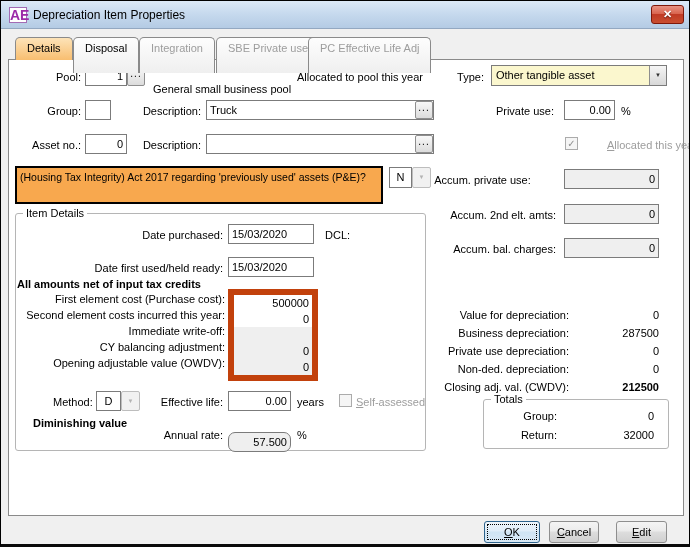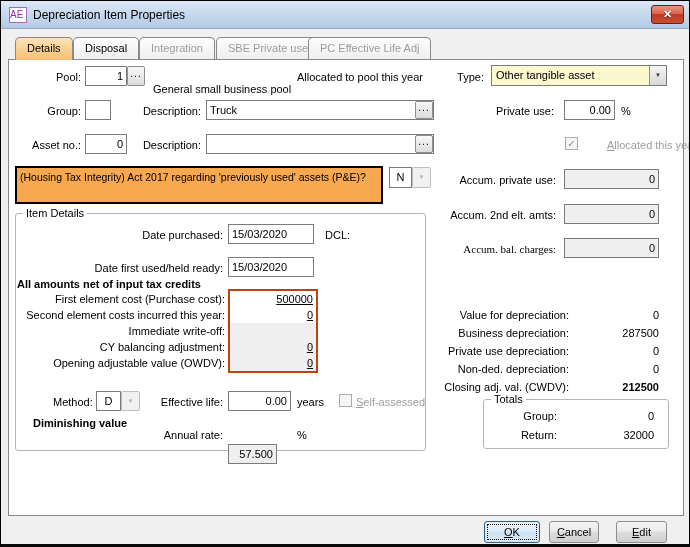--- a/index.html
+++ b/index.html
@@ -10,31 +10,31 @@
     font-size:11px; color:#000;
   }
   .titlebar {
     position:absolute; left:0; top:0; right:0; height:28px;
     background:linear-gradient(180deg,#DCE9F7 0%,#C7DAEE 45%,#B4CBE4 100%);
     border-bottom:1px solid #93A8C1;
   }
   .app-badge {
     position:absolute; left:8px; top:6px; width:18px; height:16px;
     background:#fff; border:1px solid #A36BB4; color:#9C2BA8;
-    font-weight:normal; font-size:10px; line-height:14px;
+    font-weight:bold; font-size:14px; text-align:center; line-height:14px;
   }
   .title-text { position:absolute; left:32px; top:0; height:28px; line-height:28px; font-size:12px; }
   .close-btn {
     position:absolute; right:5px; top:4px; width:33px; height:19px;
     background:linear-gradient(180deg,#E89384 0%,#D9654F 45%,#C03A24 50%,#C94E30 100%);
     border:1px solid #7E180A; border-radius:3px; color:#fff; font-weight:bold;
     font-size:11px; text-align:center; line-height:17px; text-shadow:0 1px 1px #5d1005;
   }
   .tab {
-    position:absolute; top:36px; height:22px; line-height:21px; padding:0 11px;
+    position:absolute; top:36px; height:36px; line-height:21px; padding:0 11px;
     border:1px solid #8A8A8A; border-bottom:none; border-radius:5px 5px 0 0;
     background:linear-gradient(#FDFDFD,#EFEFEF); z-index:3; font-size:11px; white-space:nowrap;
   }
   .tab.active { background:linear-gradient(#FDE3B8,#F8BE70); height:23px; }
   .tab.disabled { color:#9D9D9D; }
   .page {
     position:absolute; left:7px; top:58px; width:676px; height:457px;
     background:#fff; border:1px solid #8A8A8A; z-index:1;
   }
   .lbl { position:absolute; height:16px; line-height:16px; white-space:nowrap; }
@@ -71,21 +71,21 @@
     position:absolute; left:6px; top:106px; width:368px; height:38px;
     border:2px solid #000; background:#F8A84E; padding:1px 3px;
     font-size:10.5px; line-height:16px; white-space:nowrap; overflow:hidden;
   }
   .cb {
     position:absolute; width:13px; height:13px; border:1px solid #ABABAB;
     background:#F5F5F5; font-size:10px; line-height:11px; text-align:center; color:#909090;
   }
   .groupbox { position:absolute; border:1px solid #B5B5B5; border-radius:3px; }
   .grouplabel { position:absolute; background:#fff; padding:0 3px; height:13px; line-height:13px; }
-  .stack { position:absolute; border:2px solid #c2410c;text-decoration:underline; }
+  .stack { position:absolute; border:6px solid #c2410c; }
   .stack .cell { height:16px; line-height:16px; padding:0 3px; text-align:right; }
   .btn {
     position:absolute; top:520px; height:22px; border:1px solid #8E8E8E; border-radius:3px;
     background:linear-gradient(#F4F4F4,#EBEBEB 45%,#DDDDDD 50%,#D0D0D0);
     text-align:center; line-height:20px; font-size:11px;
   }
   .btn.default {
     border:1px solid #2C628B;
     background:linear-gradient(#EEF5FB,#E0EDF8 45%,#CFE4F4 50%,#D8E8F5);
     outline:1px dotted #000; outline-offset:-4px;
@@ -141,25 +141,25 @@
     <div class="browse" style="left:406px;top:75px;height:18px;line-height:12px;"><span>...</span></div>
     <div class="cb" style="left:556px;top:77px;"><span>✓</span></div>
     <div class="lbl gray" style="left:574px;top:77px;margin-left:24px;"><span class="mn">Allocated this year</span></div>
 
     <div class="qbox">
       <div>(Housing Tax Integrity) Act 2017 regarding 'previously used' assets (P&amp;E)?</div>
     </div>
     <div class="fld" style="left:380px;top:107px;width:23px;height:21px;text-align:center;">N</div>
     <div class="arrowbtn disabled" style="left:403px;top:107px;"><span>▼</span></div>
 
-    <div class="lbl r" style="left:400px;top:112px;width:147px;">Accum. private use:</div>
+    <div class="lbl r" style="left:400px;top:112px;width:147px;text-align:center;">Accum. private use:</div>
     <div class="fld ro num" style="left:555px;top:109px;width:95px;">0</div>
     <div class="lbl r" style="left:400px;top:147px;width:147px;">Accum. 2nd elt. amts:</div>
     <div class="fld ro num" style="left:555px;top:144px;width:95px;">0</div>
-    <div class="lbl r" style="left:400px;top:181px;width:147px;font-family:Liberation Serif, serif;">Accum. bal. charges:</div>
+    <div class="lbl r" style="left:400px;top:181px;width:147px;">Accum. bal. charges:</div>
     <div class="fld ro num" style="left:555px;top:178px;width:95px;">0</div>
 
     <div class="groupbox" style="left:6px;top:153px;width:411px;height:238px;"></div>
     <div class="grouplabel" style="left:14px;top:147px;">Item Details</div>
 
     <div class="lbl r" style="left:60px;top:167px;width:154px;">Date purchased:</div>
     <div class="fld" style="left:219px;top:164px;width:86px;">15/03/2020</div>
     <div class="lbl" style="left:316px;top:167px;">DCL:</div>
 
     <div class="lbl r" style="left:40px;top:200px;width:174px;">Date first used/held ready:</div>
@@ -186,21 +186,21 @@
     <div class="arrowbtn disabled" style="left:112px;top:331px;height:20px;line-height:18px;"><span>▼</span></div>
     <div class="lbl bold" style="left:24px;top:355px;">Diminishing value</div>
 
     <div class="lbl r" style="left:120px;top:334px;width:94px;">Effective life:</div>
     <div class="fld num" style="left:219px;top:331px;width:63px;">0.00</div>
     <div class="lbl" style="left:288px;top:334px;">years</div>
     <div class="cb" style="left:330px;top:334px;"></div>
     <div class="lbl gray" style="left:347px;top:334px;"><span class="mn">Self-assessed</span></div>
 
     <div class="lbl r" style="left:120px;top:367px;width:94px;">Annual rate:</div>
-    <div class="fld ro num" style="left:219px;top:384px;width:49px;">57.500</div>
+    <div class="fld ro num" style="left:219px;top:372px;width:63px;border-radius:7px;">57.500</div>
     <div class="lbl" style="left:288px;top:367px;">%</div>
 
     <div class="lbl r" style="left:390px;top:247px;width:170px;">Value for depreciation:</div>
     <div class="lbl r" style="left:565px;top:247px;width:85px;">0</div>
     <div class="lbl r" style="left:390px;top:265px;width:170px;">Business depreciation:</div>
     <div class="lbl r" style="left:565px;top:265px;width:85px;">287500</div>
     <div class="lbl r" style="left:390px;top:283px;width:170px;">Private use depreciation:</div>
     <div class="lbl r" style="left:565px;top:283px;width:85px;">0</div>
     <div class="lbl r" style="left:390px;top:301px;width:170px;">Non-ded. depreciation:</div>
     <div class="lbl r" style="left:565px;top:301px;width:85px;">0</div>

